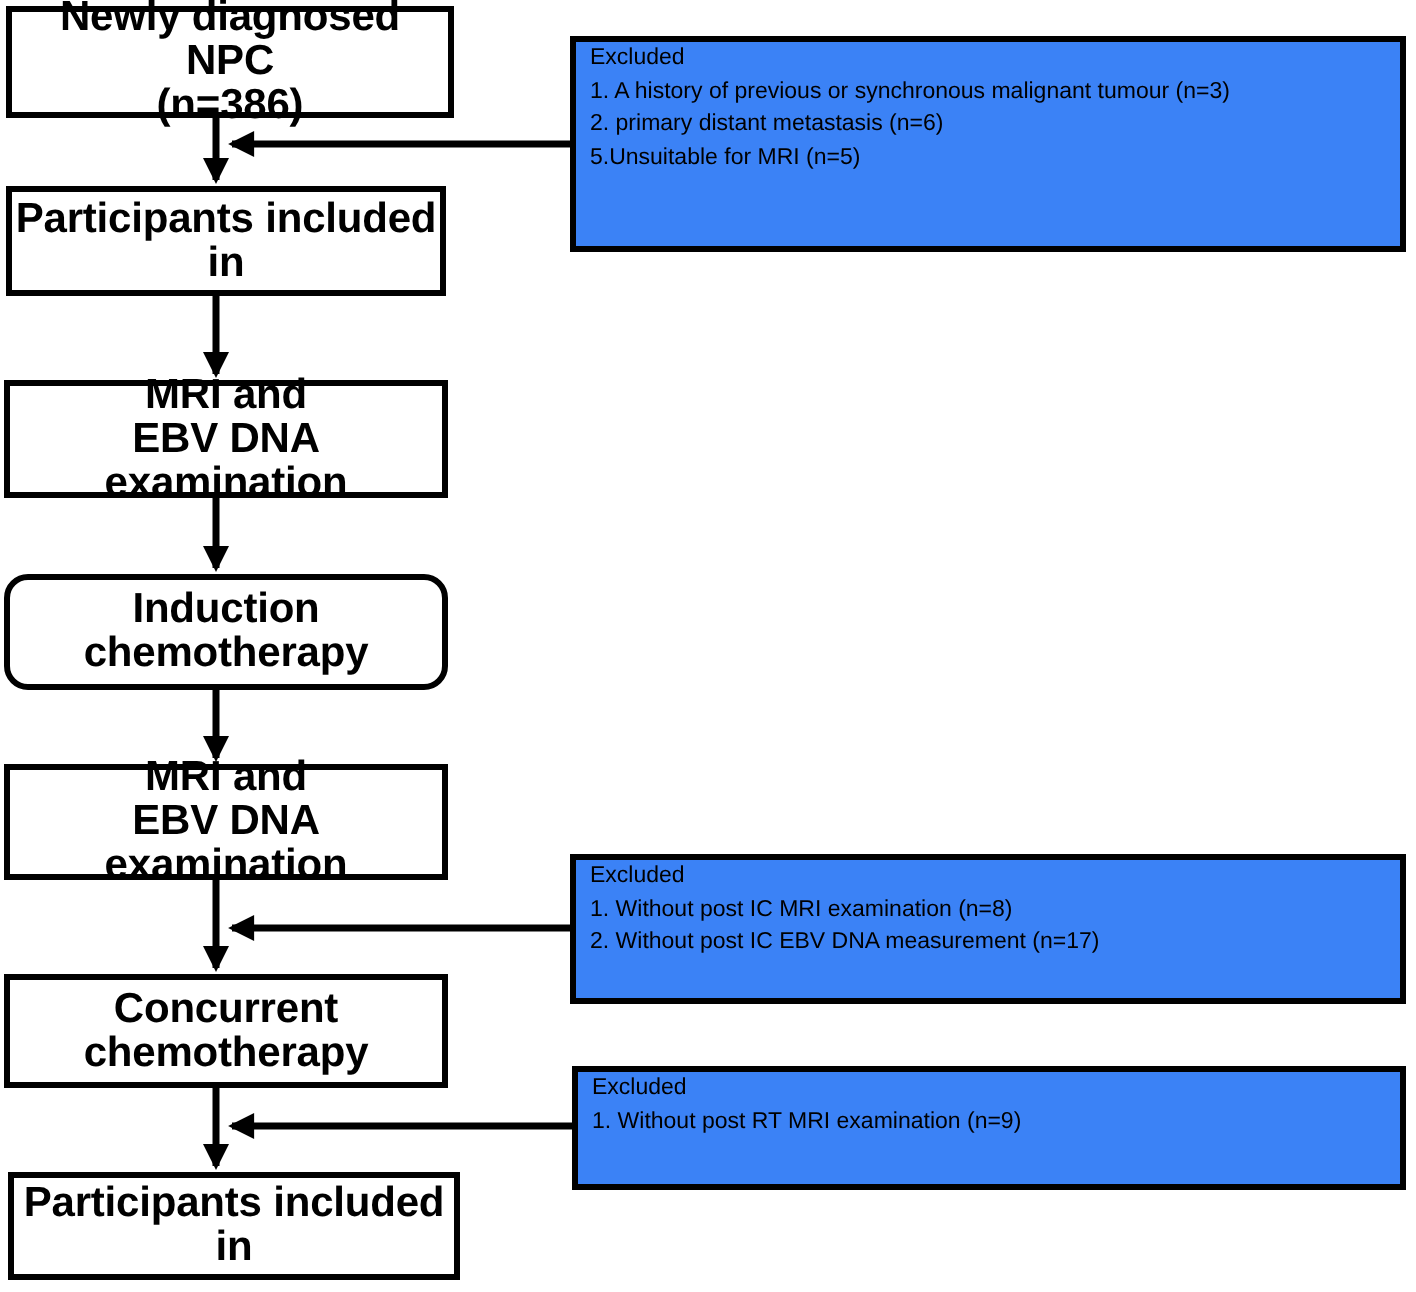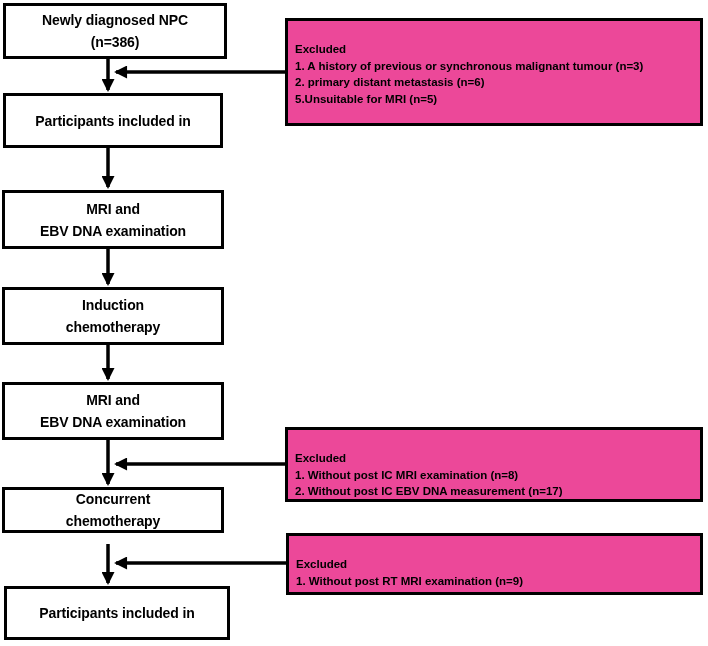--- a/index.html
+++ b/index.html
@@ -28,31 +28,31 @@
     position: absolute;
     box-sizing: border-box;
     border: 3px solid #000000;
     background: #ffffff;
     display: flex;
     flex-direction: column;
     justify-content: center;
     align-items: center;
     text-align: center;
     font-weight: 700;
-    font-size: 14px;
+    font-size: 21px;
     line-height: 22px;
     letter-spacing: -0.1px;
   }
   .ebox {
     position: absolute;
     box-sizing: border-box;
     border: 3px solid #000000;
-    background: #ec4899;
-    padding: 20px 6px 4px 7px;
-    font-weight: 700;
+    background: #3b82f6;
+    padding: 0 6px 4px 7px;
+    font-weight: 400;
     font-size: 11.5px;
     line-height: 16.5px;
     white-space: nowrap;
   }
   .ebox .eline { white-space: nowrap; }
 </style>
 </head>
 <body>
 
 <div class="canvas">
@@ -81,31 +81,31 @@
 
   <div class="pbox" style="left:3px; top:93px; width:220px; height:55px;">
     <div>Participants included in</div>
   </div>
 
   <div class="pbox" style="left:2px; top:190px; width:222px; height:59px;">
     <div>MRI and</div>
     <div>EBV DNA examination</div>
   </div>
 
-  <div class="pbox" style="left:2px; top:287px; width:222px; height:58px;">
+  <div class="pbox" style="left:2px; top:287px; width:222px; height:58px;border-radius:12px;">
     <div>Induction</div>
     <div>chemotherapy</div>
   </div>
 
   <div class="pbox" style="left:2px; top:382px; width:222px; height:58px;">
     <div>MRI and</div>
     <div>EBV DNA examination</div>
   </div>
 
-  <div class="pbox" style="left:2px; top:487px; width:222px; height:46px;">
+  <div class="pbox" style="left:2px; top:487px; width:222px; height:57px;">
     <div>Concurrent</div>
     <div>chemotherapy</div>
   </div>
 
   <div class="pbox" style="left:4px; top:586px; width:226px; height:54px;">
     <div>Participants included in</div>
   </div>
 
   <div class="ebox" style="left:285px; top:18px; width:418px; height:108px;">
     <div class="eline">Excluded</div>

